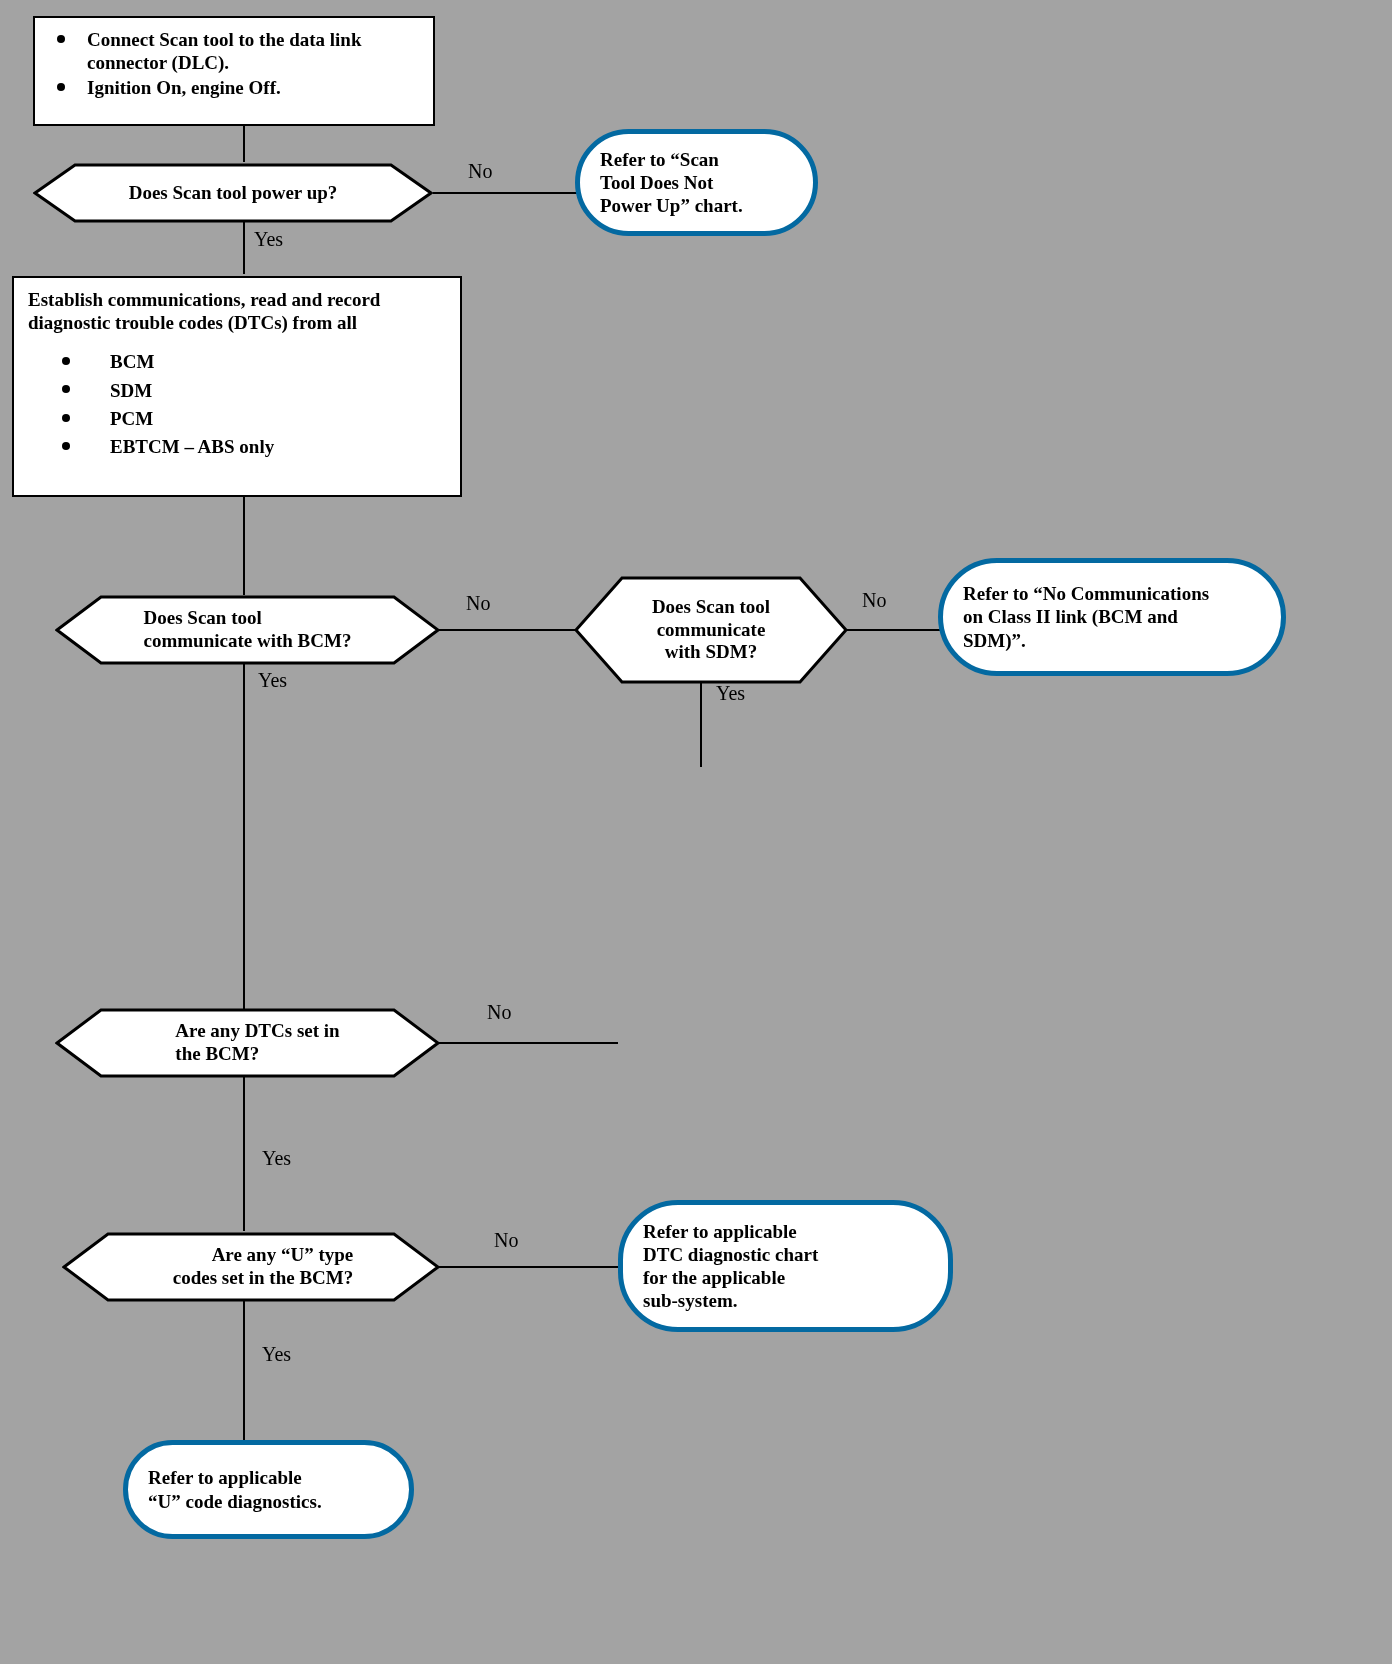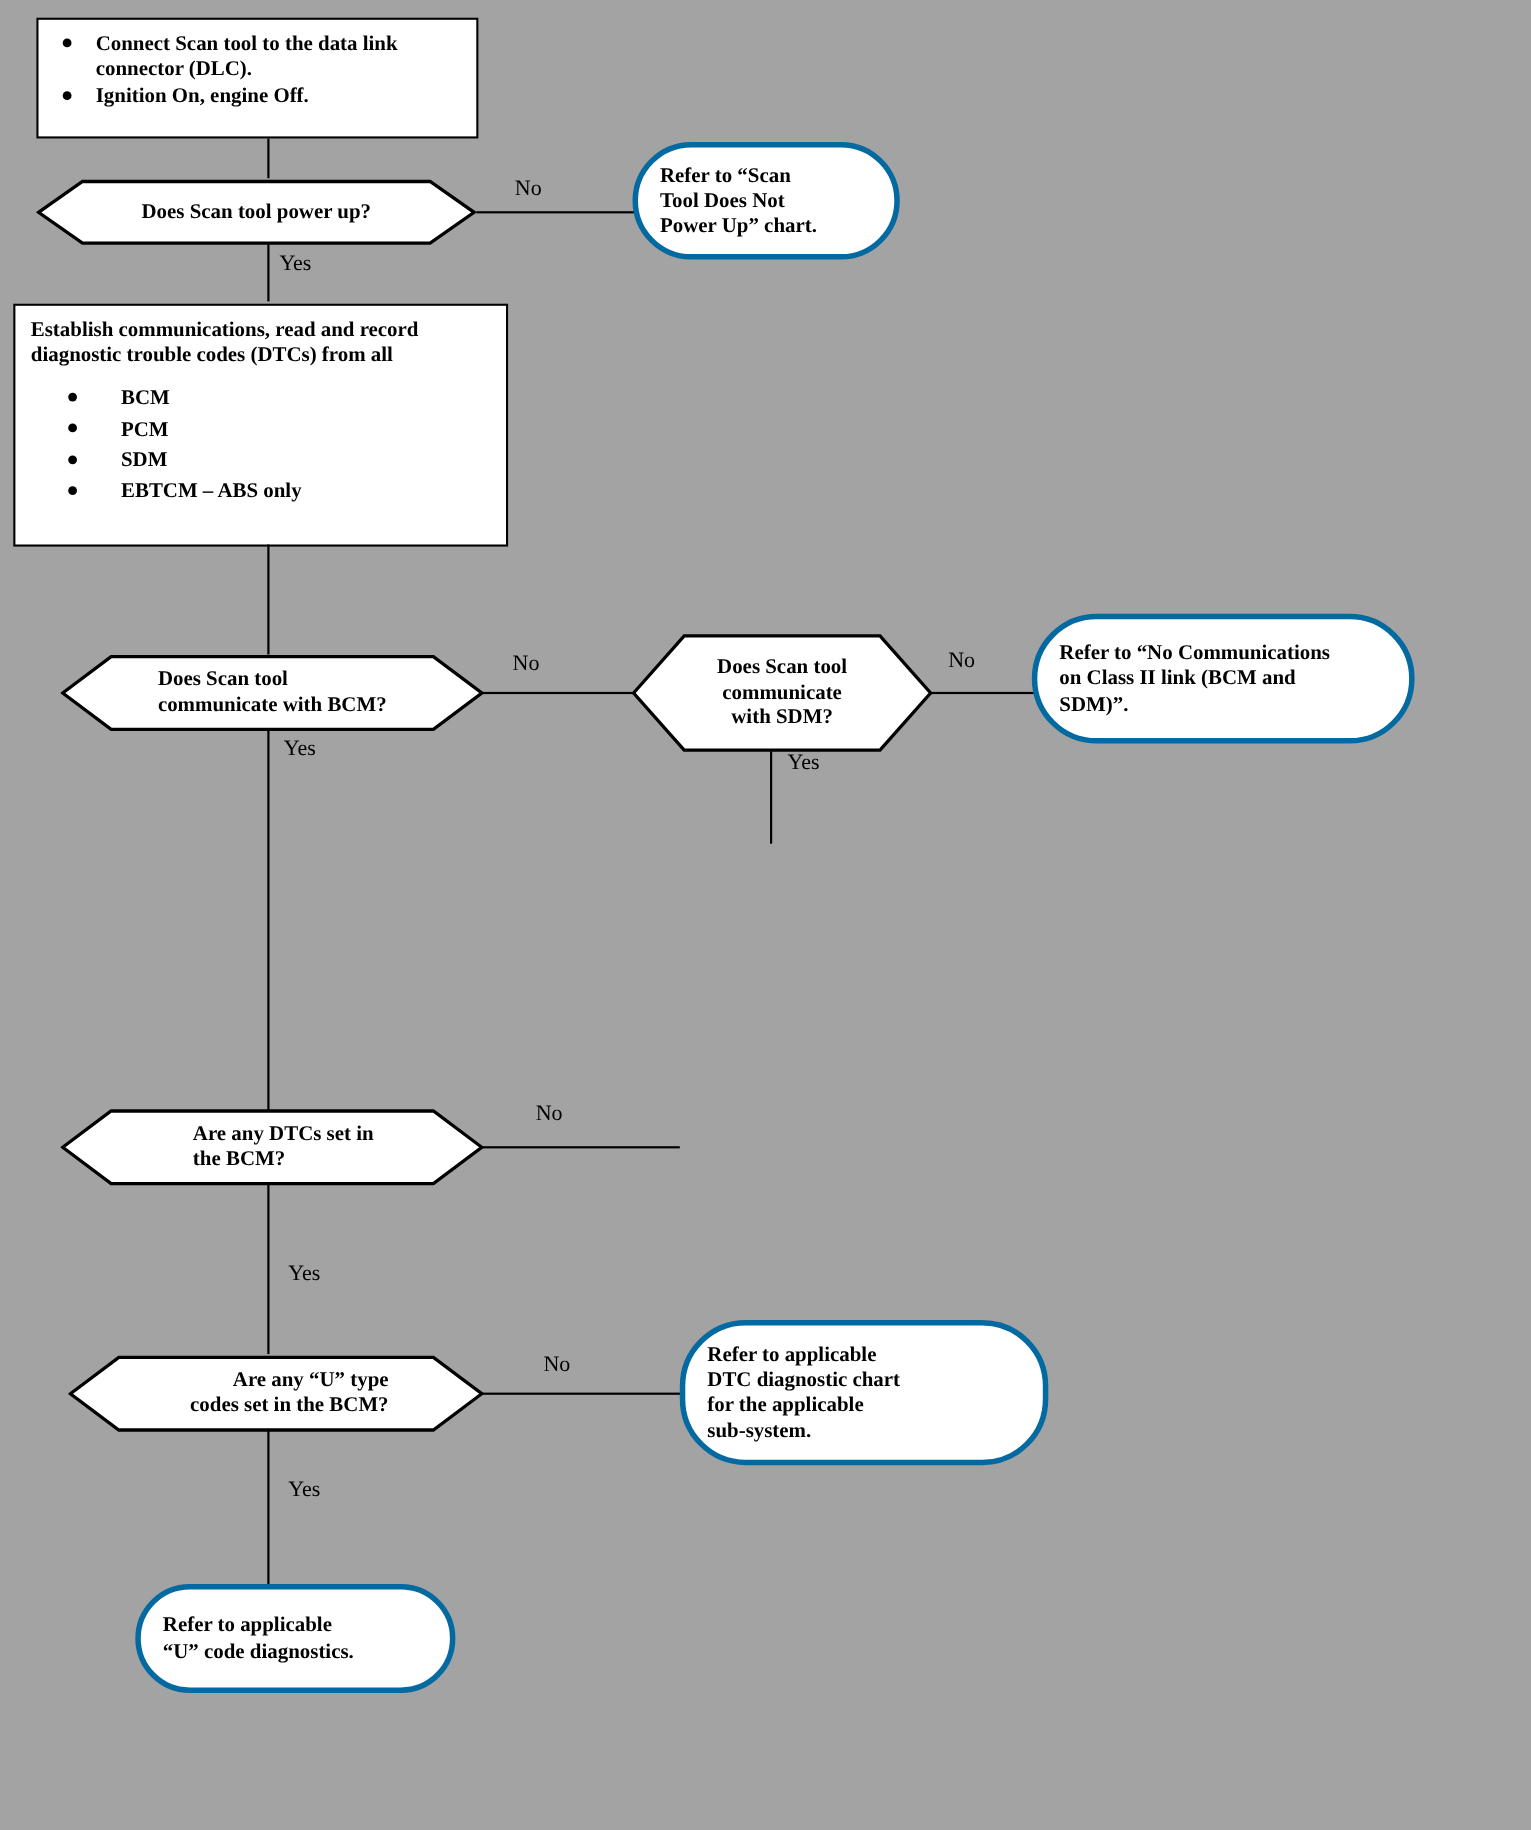--- a/index.html
+++ b/index.html
@@ -171,25 +171,25 @@
       <div>Establish communications, read and record</div>
       <div>diagnostic trouble codes (DTCs) from all</div>
     </div>
     <ul class="bullets wide" style="margin-top:16px;">
       <li>
         <span class="bullet"></span>
         <span>BCM</span>
       </li>
       <li>
         <span class="bullet"></span>
+        <span>SDM</span>
+      </li>
+      <li>
+        <span class="bullet"></span>
         <span>PCM</span>
-      </li>
-      <li>
-        <span class="bullet"></span>
-        <span>SDM</span>
       </li>
       <li>
         <span class="bullet"></span>
         <span>EBTCM – ABS only</span>
       </li>
     </ul>
   </div>
 
   <div class="vline" style="left:243px; top:495px; height:100px;"></div>
 

